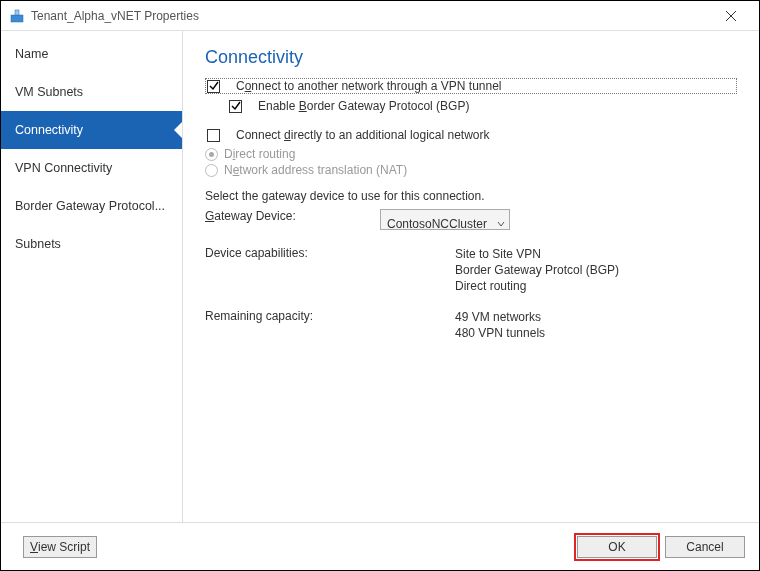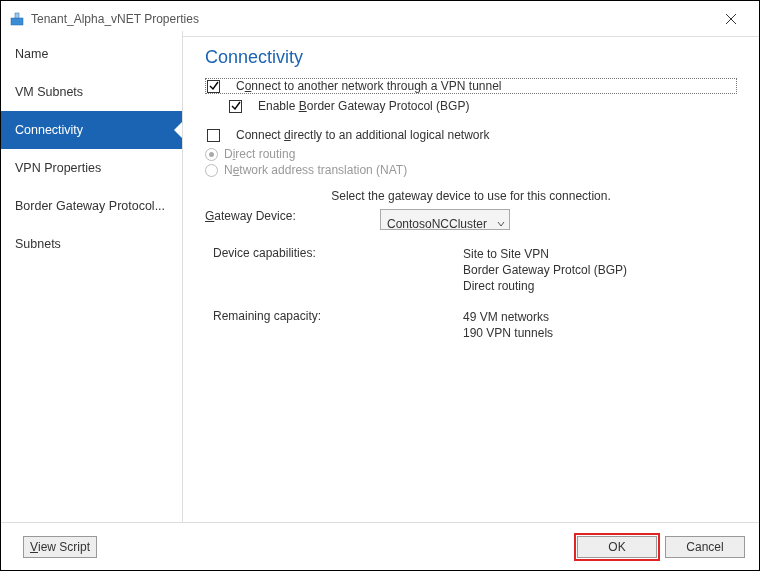--- a/index.html
+++ b/index.html
@@ -11,21 +11,21 @@
     background: #fff;
     width: 760px;
     height: 571px;
     border: 1px solid #000;
     position: relative;
     overflow: hidden;
   }
 
   
   .titlebar {
-    height: 36px;
+    height: 30px;
     display: flex;
     align-items: center;
     padding: 0 8px;
     border-bottom: 1px solid #e0e0e0;
   }
   .titlebar .app-icon {
     width: 16px; height: 16px;
     margin-right: 6px;
     display: inline-flex;
     align-items: center;
@@ -176,21 +176,21 @@
     padding: 8px 4px 0 6px;
     font-size: 12px;
     cursor: pointer;
   }
   .combo .chev {
     margin-left: 6px;
   }
 
   .info-row {
     display: flex;
-    margin: 4px 8px;
+    margin: 4px 0;
   }
   .info-label { width: 250px; }
   .info-value { }
   .info-value div { line-height: 1.35; }
 
   
   .footer {
     position: absolute;
     left: 0; right: 0; bottom: 0;
     height: 48px;
@@ -239,21 +239,21 @@
     </svg>
   </div>
 </div>
 
 <div class="content">
 
   <div class="sidebar">
     <div class="sidebar-item">Name</div>
     <div class="sidebar-item">VM Subnets</div>
     <div class="sidebar-item selected">Connectivity</div>
-    <div class="sidebar-item">VPN Properties</div>
+    <div class="sidebar-item">VPN Connectivity</div>
     <div class="sidebar-item">Border Gateway Protocol...</div>
     <div class="sidebar-item">Subnets</div>
   </div>
 
   <div class="panel">
     <h2 class="page-title">Connectivity</h2>
 
     <div class="checkbox-row focus-outline">
       <span class="cb checked">
         <svg width="10" height="10" viewBox="0 0 10 10">
@@ -295,21 +295,21 @@
     </div>
     <div class="radio-row indent disabled">
       <span class="rb"></span>
       <span>
         <span>N</span><span class="access-key">e</span><span>twork address translation (NAT)</span>
       </span>
     </div>
 
     <div style="height:10px"></div>
 
-    <div style="margin-bottom:6px;text-align:center;">Select the gateway device to use for this connection.</div>
+    <div style="margin-bottom:6px;">Select the gateway device to use for this connection.</div>
 
     <div class="gateway-row">
       <span class="gateway-label">
         <span></span><span class="access-key">G</span><span>ateway Device:</span>
       </span>
       <div class="combo">
         <span>ContosoNCCluster</span>
         <span class="chev">
           <svg width="8" height="8" viewBox="0 0 8 8">
               <polyline points="1,2 4,6 7,2" fill="none" stroke="#555" stroke-width="1"></polyline>
@@ -326,21 +326,21 @@
         <div>Direct routing</div>
       </div>
     </div>
 
     <div style="height:6px"></div>
 
     <div class="info-row">
       <div class="info-label">Remaining capacity:</div>
       <div class="info-value">
         <div>49 VM networks</div>
-        <div>190 VPN tunnels</div>
+        <div>480 VPN tunnels</div>
       </div>
     </div>
 
   </div>
 </div>
 
 <div class="footer">
   <div class="btn view-script">
     <span></span>
       <span class="access-key">V</span>

